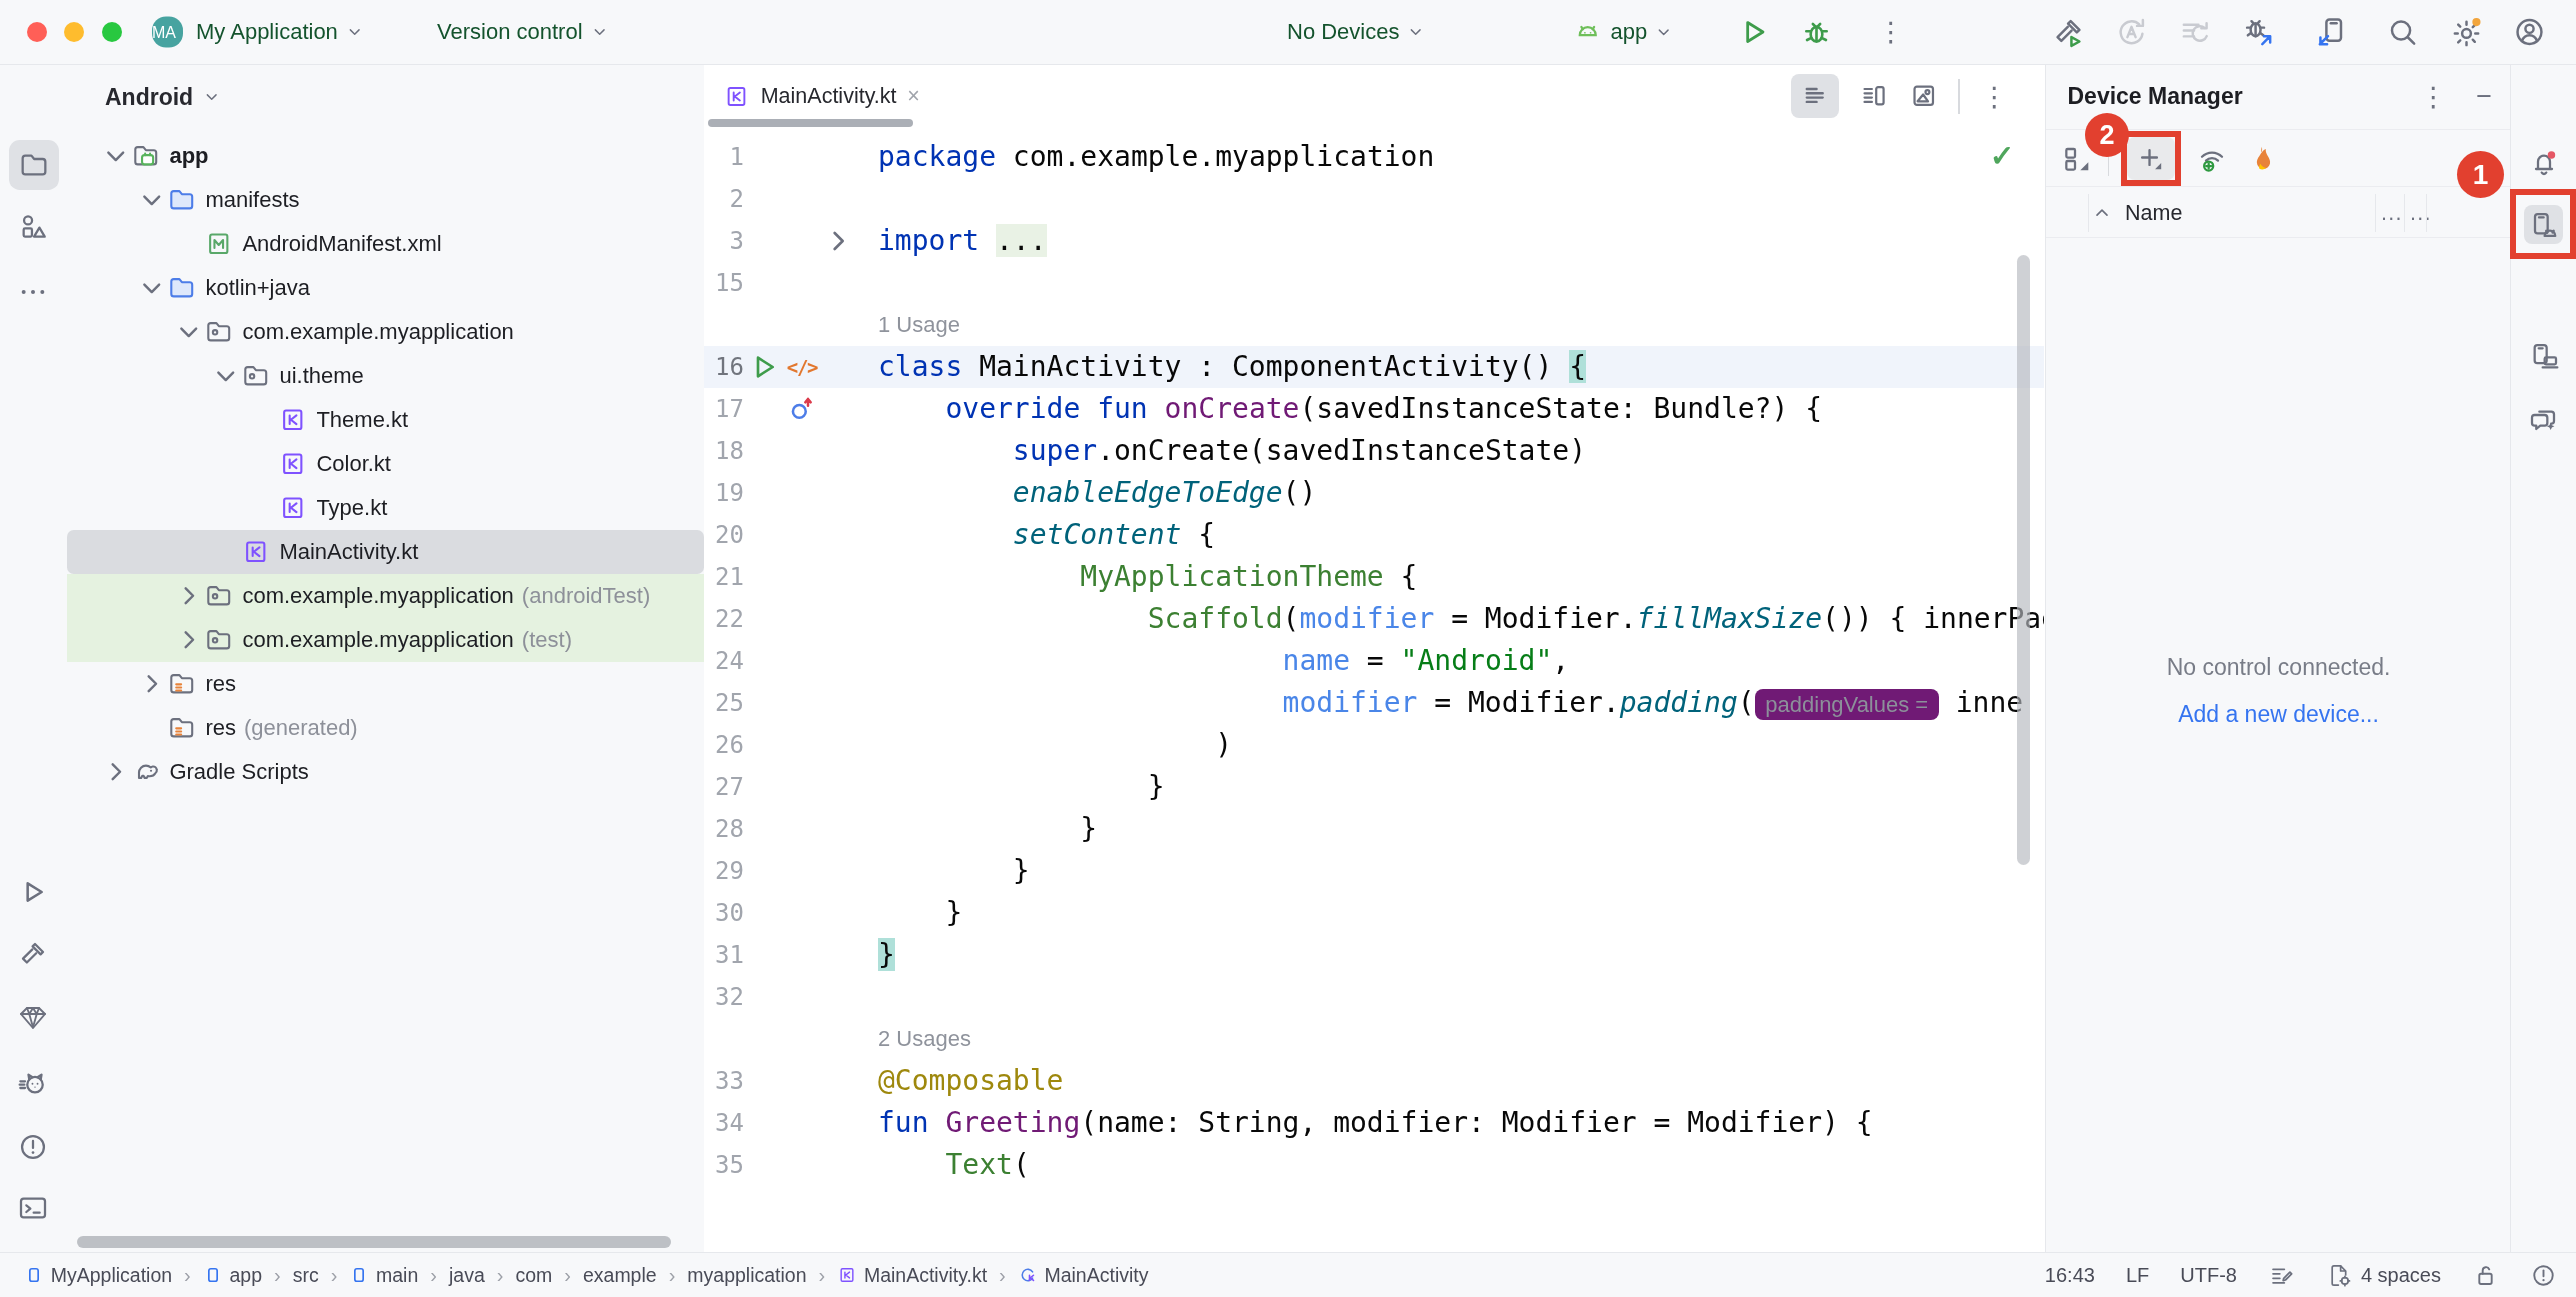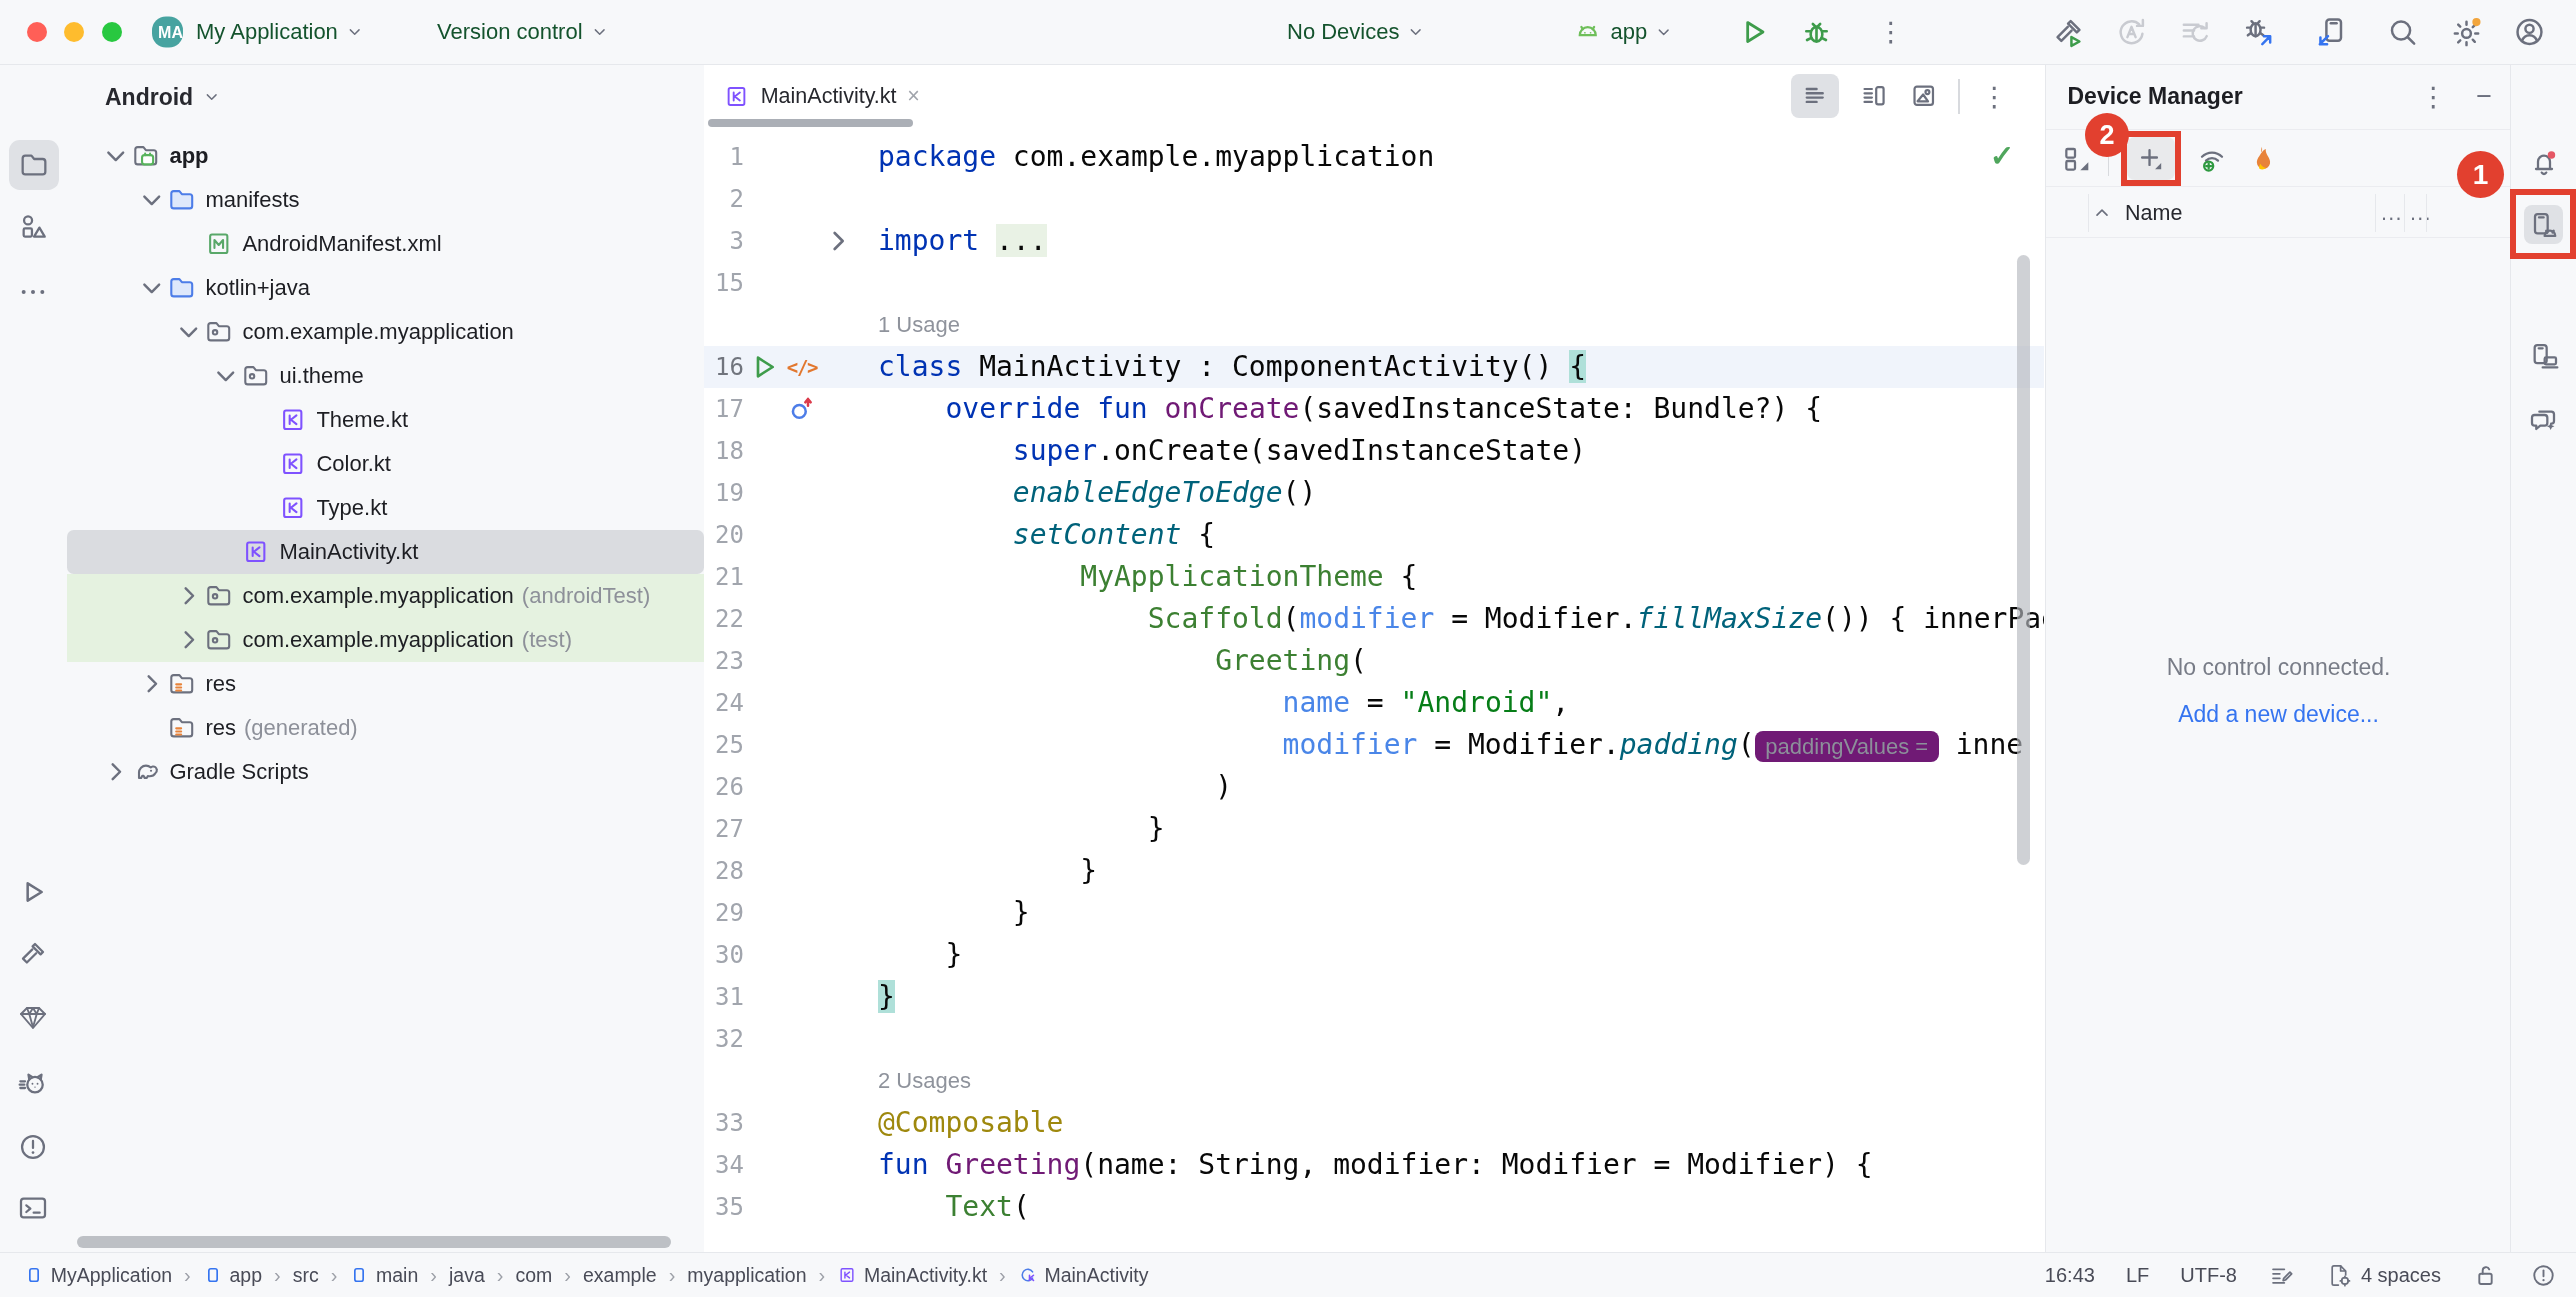--- a/index.html
+++ b/index.html
@@ -12,21 +12,21 @@
   .s40{width:27px;height:27px}.s44{width:29.5px;height:29.5px}.s48{width:32px;height:32px}.s52{width:35px;height:35px}
   .tic{font-size:27px;line-height:1;color:#6C707E;font-family:"DejaVu Sans",sans-serif;}
   .disabled{color:#C9CBD1;}
 
   
   .titlebar{position:absolute;left:0;top:0;width:2576px;height:64px;background:#F7F8FA;border-bottom:1.3px solid #E6E8EC;z-index:5;}
   .titlebar>*{position:absolute;top:50%;transform:translateY(-50%);}
   .lights{left:27px;display:flex;gap:17.4px;}
   .light{width:20px;height:20px;border-radius:50%;}
   .l-red{background:#FF5F57}.l-yellow{background:#FEBC2E}.l-green{background:#28C840}
-  .ma-badge{left:152px;width:31px;height:31px;border-radius:14px;background:#47A3A0;color:#fff;font-weight:bold;font-size:16px;display:flex;align-items:center;justify-content:flex-end;}
+  .ma-badge{left:152px;width:31px;height:31px;border-radius:14px;background:#47A3A0;color:#fff;font-weight:normal;font-size:16px;display:flex;align-items:center;justify-content:flex-start;}
   .tb-menu{display:flex;align-items:center;gap:8px;font-size:22px;color:#14532d;cursor:default;}
 
   
   .left-rail{position:absolute;left:0;top:64px;width:67px;height:1189px;background:#F7F8FA;border-right:1.3px solid #E6E8EC;}
   .rail-btn{position:absolute;left:17.4px;width:32px;height:32px;}
   .rail-active{position:absolute;left:8.7px;width:50px;height:50px;background:#DFE1E5;border-radius:10.7px;display:flex;align-items:center;justify-content:center;}
   .project{position:absolute;left:67px;top:64px;width:637px;height:1189px;background:#F7F8FA;border-right:1.3px solid #E6E8EC;overflow:hidden;}
   .proj-header{position:absolute;left:38px;top:0;height:66px;display:flex;align-items:center;gap:9.4px;font-size:23px;font-weight:600;}
   .tree{position:absolute;left:0;top:70px;width:100%;}
   .trow{height:44px;display:flex;align-items:center;white-space:nowrap;overflow:hidden;font-size:22px;}
@@ -598,24 +598,20 @@
           </div>
           <div class="crow">
             <span class="lnum">21</span>
             <div class="ctext"><span class="tk-n">            </span><span class="tk-c">MyApplicationTheme</span><span class="tk-n"> {</span></div>
           </div>
           <div class="crow">
             <span class="lnum">22</span>
             <div class="ctext"><span class="tk-n">                </span><span class="tk-c">Scaffold</span><span class="tk-n">(</span><span class="tk-a">modifier</span><span class="tk-n"> = Modifier.</span><span class="tk-i">fillMaxSize</span><span class="tk-n">()) { innerPad</span></div>
           </div>
           <div class="crow">
-            <span class="lnum">23</span>
-            <div class="ctext"><span class="tk-n">                    </span><span class="tk-c">Greeting</span><span class="tk-n">(</span></div>
-          </div>
-          <div class="crow">
             <span class="lnum">24</span>
             <div class="ctext"><span class="tk-n">                        </span><span class="tk-a">name</span><span class="tk-n"> = </span><span class="tk-s">"Android"</span><span class="tk-n">,</span></div>
           </div>
           <div class="crow">
             <span class="lnum">25</span>
             <div class="ctext"><span class="tk-n">                        </span><span class="tk-a">modifier</span><span class="tk-n"> = Modifier.</span><span class="tk-i">padding</span><span class="tk-n">(</span><span class="tk-hint">paddingValues =</span><span class="tk-n"> inne</span></div>
           </div>
           <div class="crow">
             <span class="lnum">26</span>
             <div class="ctext"><span class="tk-n">                    )</span></div>

